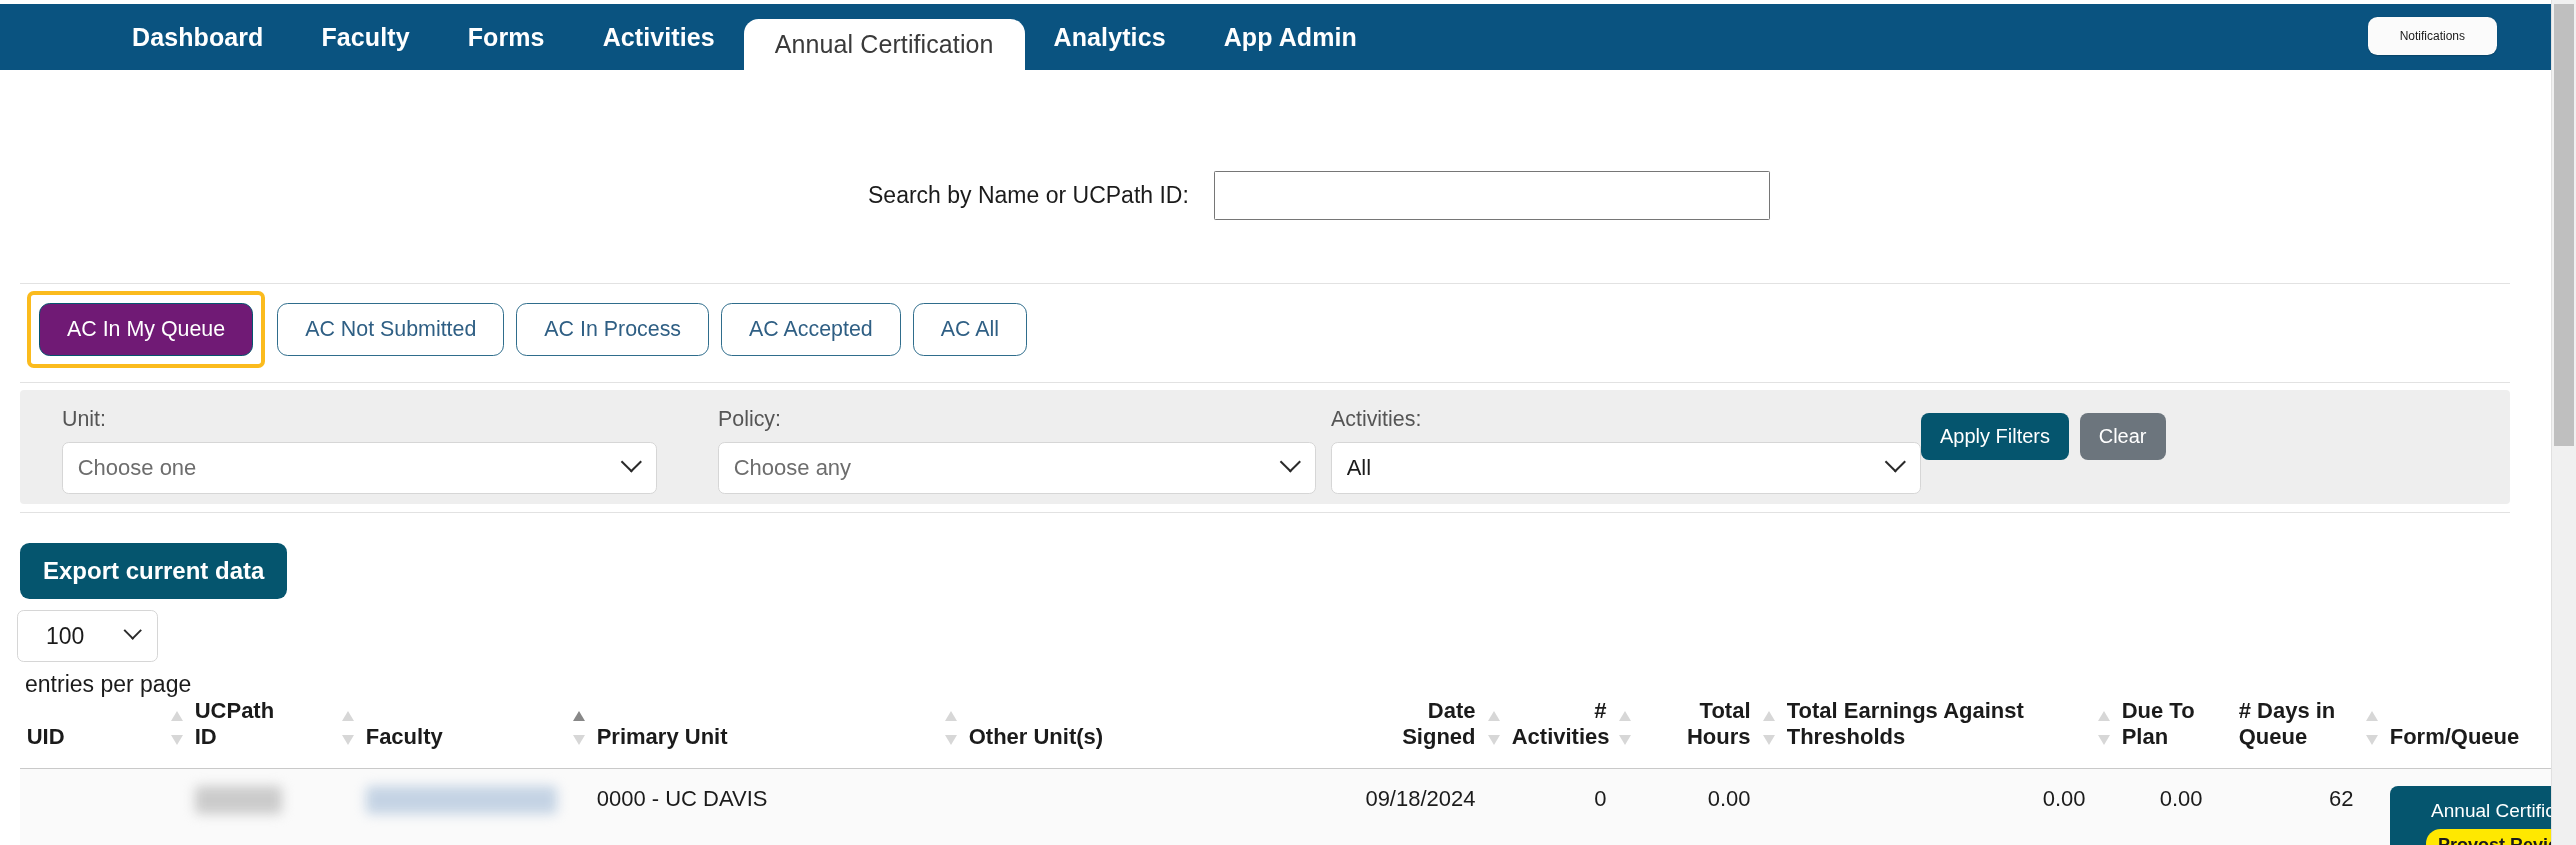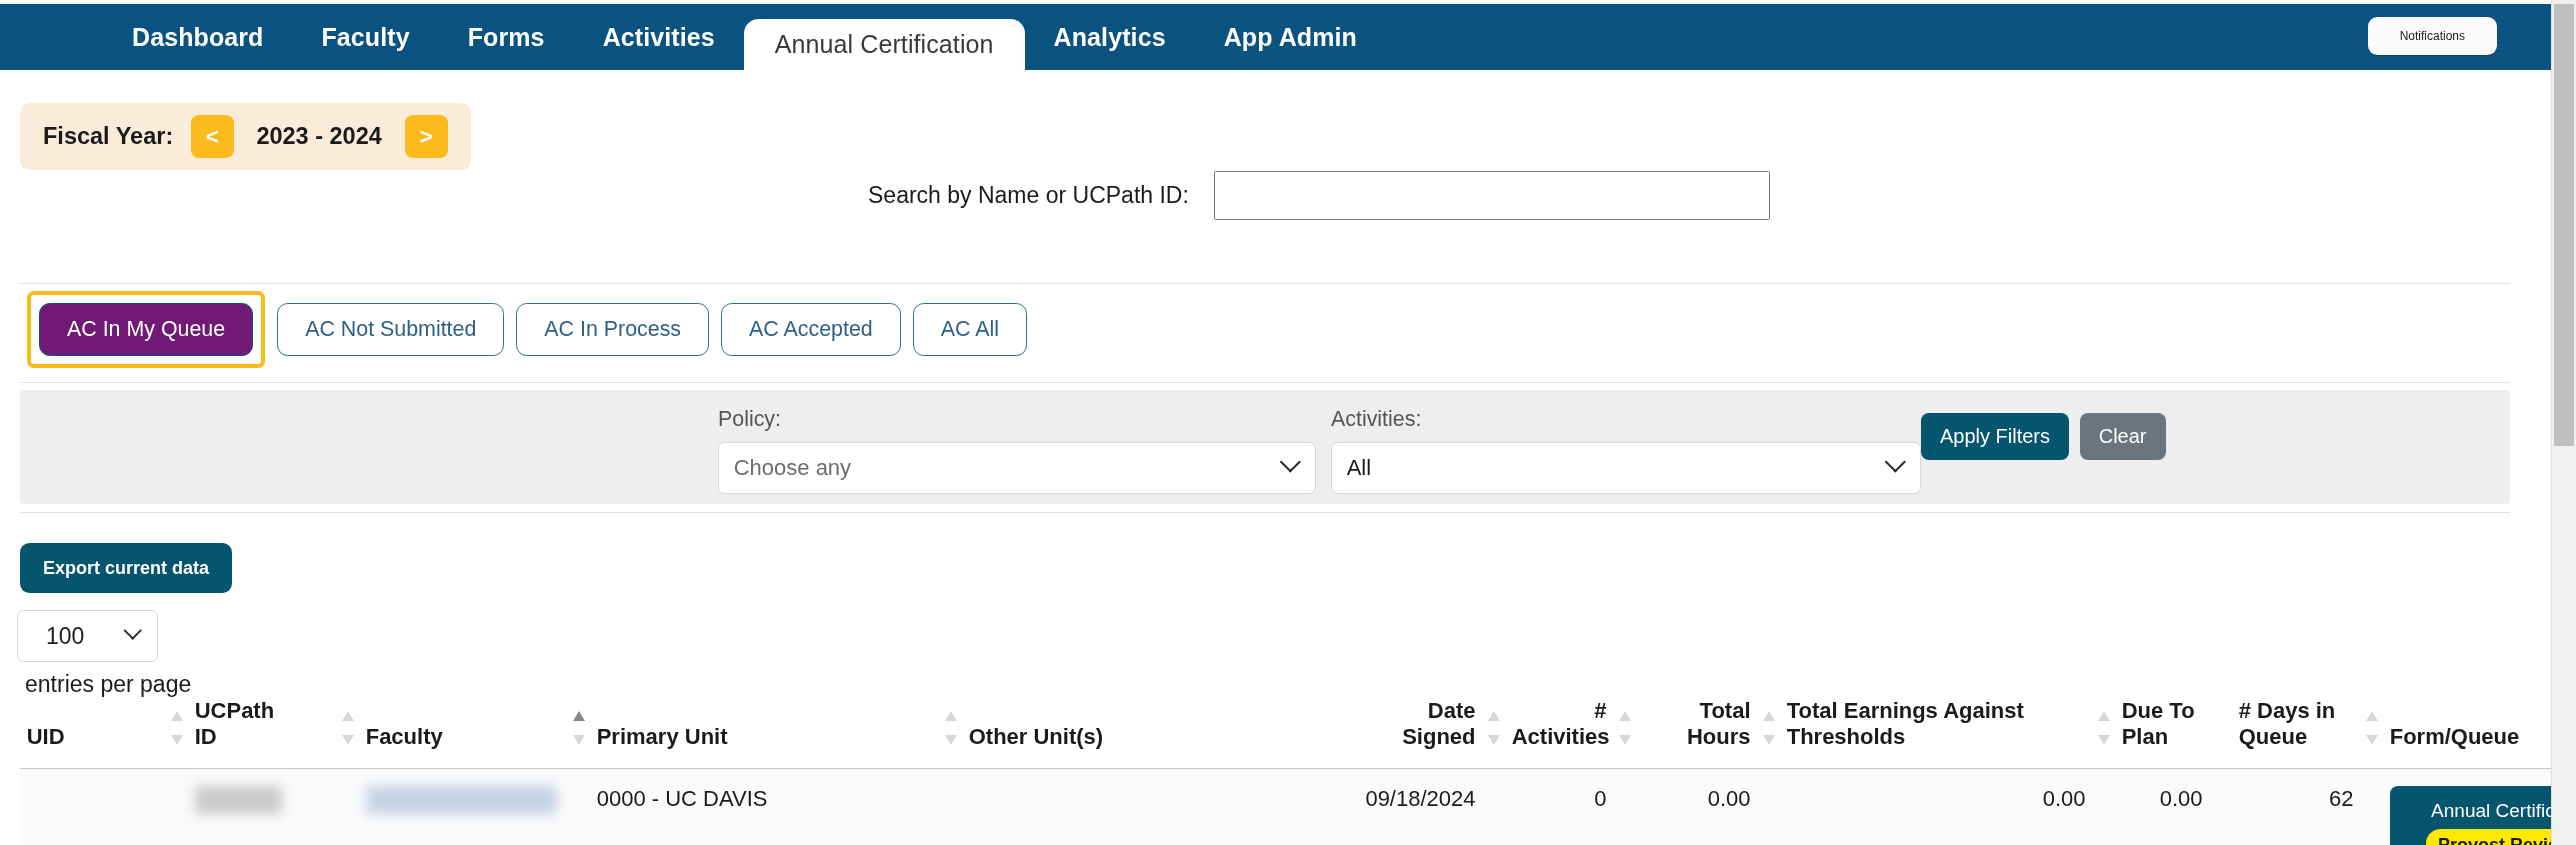--- a/index.html
+++ b/index.html
@@ -278,21 +278,21 @@
   .btn-clear { background: #6c757d; }
 
   
   .export-btn {
     position: absolute;
     top: 473px; left: 20px;
     background: #05556e;
     color: #ffffff;
     border: none;
     border-radius: 9.4px;
-    font-size: 18px;
+    font-size: 24px;
     font-weight: bold;
     font-family: "Liberation Sans", sans-serif;
     padding: 16px 23px;
     cursor: pointer;
     line-height: 1;
   }
   .perpage-wrap {
     position: absolute;
     top: 540px; left: 17px;
   }
@@ -443,28 +443,20 @@
       <div class="nav-item">Analytics</div>
       <div class="nav-item">App Admin</div>
     </div>
     <div class="notif-wrap">
       <button class="notif-btn">Notifications</button>
     </div>
   </div>
 
   <div class="content">
 
-    <div class="fy-row">
-      <div class="fy-box">
-        <span class="fy-label">Fiscal Year:</span>
-        <button class="fy-arrow">&lt;</button>
-        <span class="fy-value">2023 - 2024</span>
-        <button class="fy-arrow">&gt;</button>
-      </div>
-    </div>
 
     <div class="search-row">
       <span class="search-label">Search by Name or UCPath ID:</span>
       <input class="search-input" type="text" value="" placeholder="" style="">
     </div>
 
     <div class="hr hr-1"></div>
 
     <div class="tabs-row">
       <div class="tab-highlight">
@@ -472,20 +464,27 @@
       </div>
       <button class="tab-btn outline">AC Not Submitted</button>
       <button class="tab-btn outline">AC In Process</button>
       <button class="tab-btn outline">AC Accepted</button>
       <button class="tab-btn outline">AC All</button>
     </div>
 
     <div class="hr hr-2"></div>
 
     <div class="filters">
+      <div class="filter-group fg-unit">
+        <span class="filter-label">Unit:</span>
+        <div class="select-box">
+          <span class="select-value">Choose one</span>
+          <span class="chev"></span>
+        </div>
+      </div>
       <div class="filter-group fg-policy">
         <span class="filter-label">Policy:</span>
         <div class="select-box">
           <span class="select-value">Choose any</span>
           <span class="chev"></span>
         </div>
       </div>
       <div class="filter-group fg-activities">
         <span class="filter-label">Activities:</span>
         <div class="select-box">

